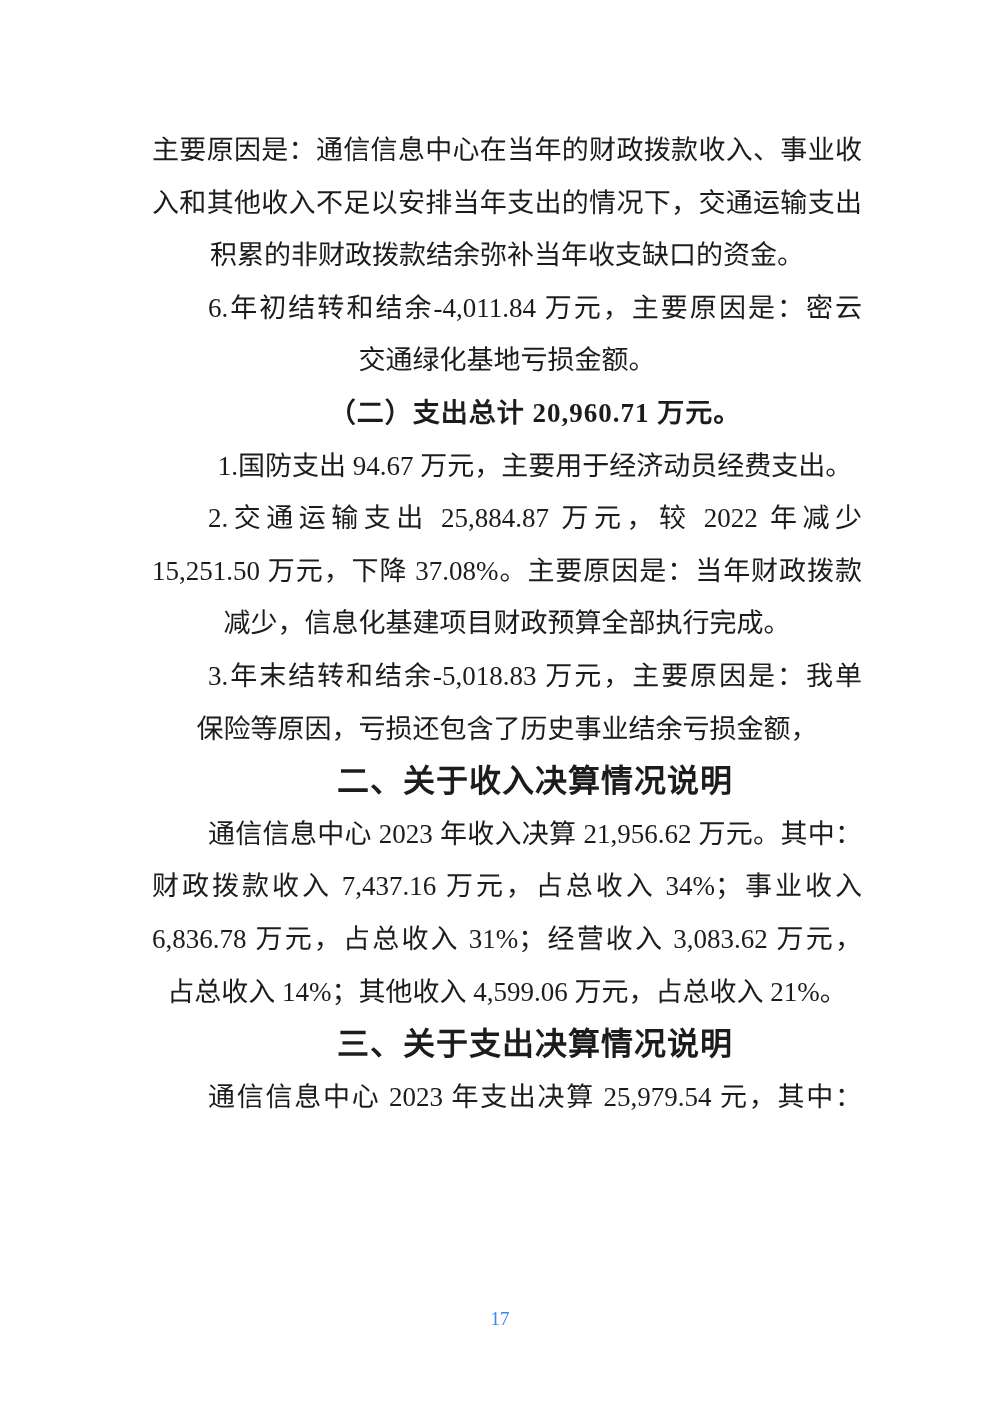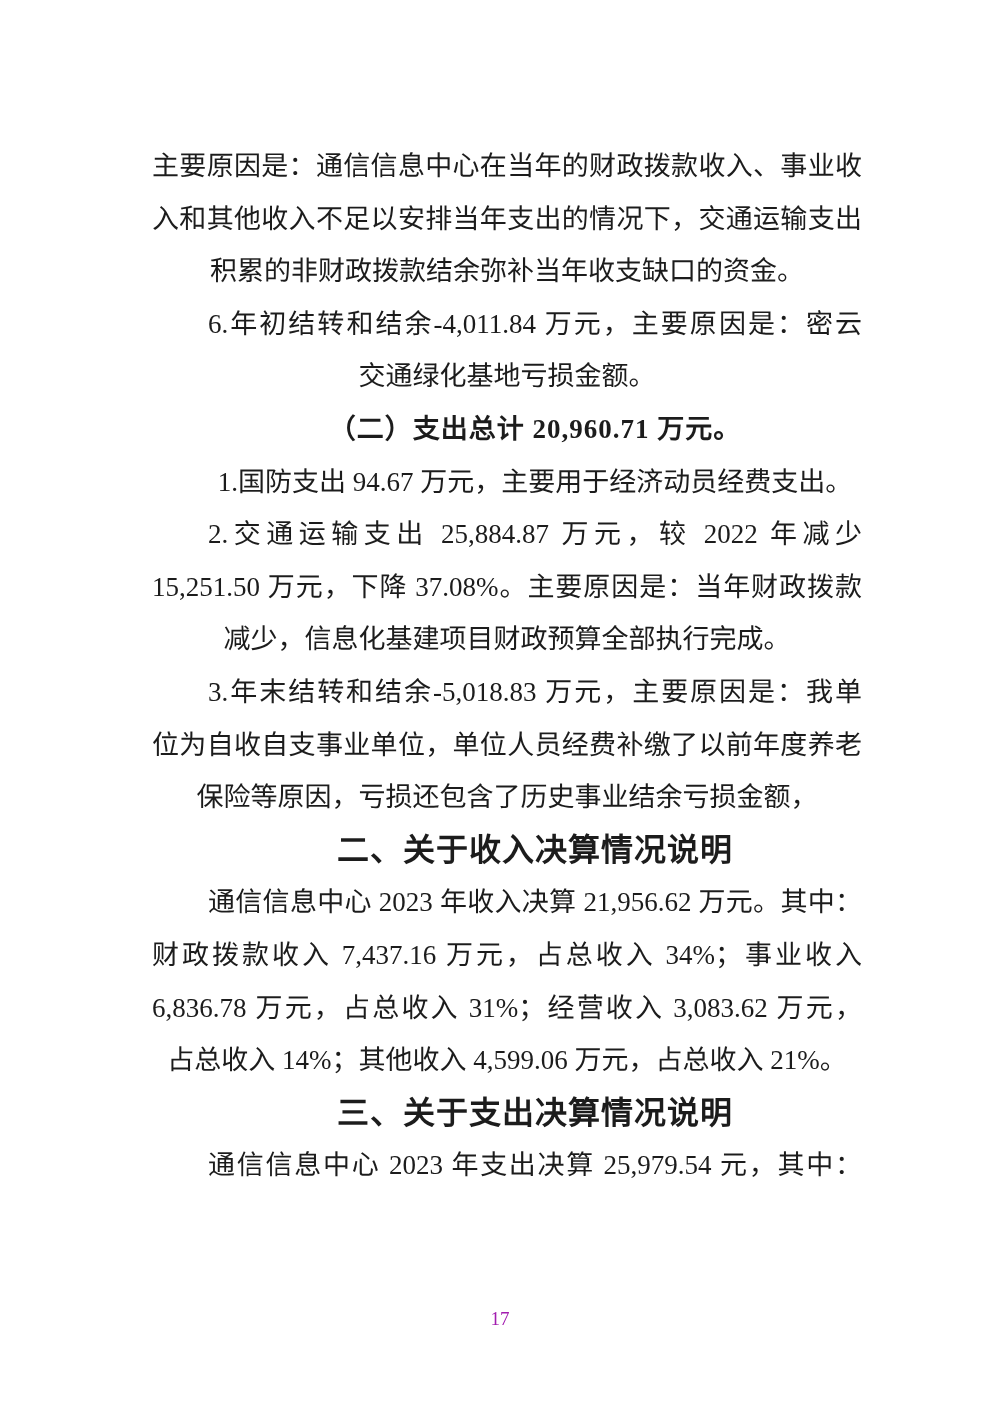--- a/index.html
+++ b/index.html
@@ -12,21 +12,21 @@
     width: 1000px;
     height: 1415px;
     background: #ffffff;
     overflow: hidden;
     font-family: "Liberation Serif", "DejaVu Serif", serif;
     color: #1c1c1c;
   }
   .content {
     position: absolute;
     left: 152px;
-    top: 140px;
+    top: 124px;
     width: 710px;
     overflow: hidden;
   }
   .ln {
     height: 52.6px;
     line-height: 52.6px;
     font-size: 27px;
     white-space: nowrap;
     text-align: center;
   }
@@ -52,41 +52,40 @@
     font-size: 32px;
     letter-spacing: 1px;
   }
   .footer {
     position: absolute;
     left: 0;
     top: 1308px;
     width: 1000px;
     text-align: center;
     font-size: 19px;
-    color: #a21caf;
+    color: #3b82f6;
     font-family: "Liberation Serif", "DejaVu Serif", serif;
   }
 </style>
 </head>
 <body>
 
 <div class="page">
   <div class="content">
     <div class="ln full">主要原因是：通信信息中心在当年的财政拨款收入、事业收</div>
     <div class="ln full">入和其他收入不足以安排当年支出的情况下，交通运输支出</div>
     <div class="ln">积累的非财政拨款结余弥补当年收支缺口的资金。</div>
     <div class="ln ind full">6.年初结转和结余-4,011.84 万元，主要原因是：密云</div>
     <div class="ln">交通绿化基地亏损金额。</div>
     <div class="ln ind h-kai">（二）支出总计 20,960.71 万元。</div>
     <div class="ln ind">1.国防支出 94.67 万元，主要用于经济动员经费支出。</div>
     <div class="ln ind full">2.交通运输支出 25,884.87 万元，较 2022 年减少</div>
     <div class="ln full">15,251.50 万元，下降 37.08%。主要原因是：当年财政拨款</div>
     <div class="ln">减少，信息化基建项目财政预算全部执行完成。</div>
     <div class="ln ind full">3.年末结转和结余-5,018.83 万元，主要原因是：我单</div>
-    <div class="ln full">位为自收自支事业单位，单位人员经费补缴了以前年度养老</div>
     <div class="ln">保险等原因，亏损还包含了历史事业结余亏损金额，</div>
     <div class="ln ind h-hei">二、关于收入决算情况说明</div>
     <div class="ln ind full">通信信息中心 2023 年收入决算 21,956.62 万元。其中：</div>
     <div class="ln full">财政拨款收入 7,437.16 万元，占总收入 34%；事业收入</div>
     <div class="ln full">6,836.78 万元，占总收入 31%；经营收入 3,083.62 万元，</div>
     <div class="ln">占总收入 14%；其他收入 4,599.06 万元，占总收入 21%。</div>
     <div class="ln ind h-hei">三、关于支出决算情况说明</div>
     <div class="ln ind full">通信信息中心 2023 年支出决算 25,979.54 元，其中：</div>
   </div>
 

